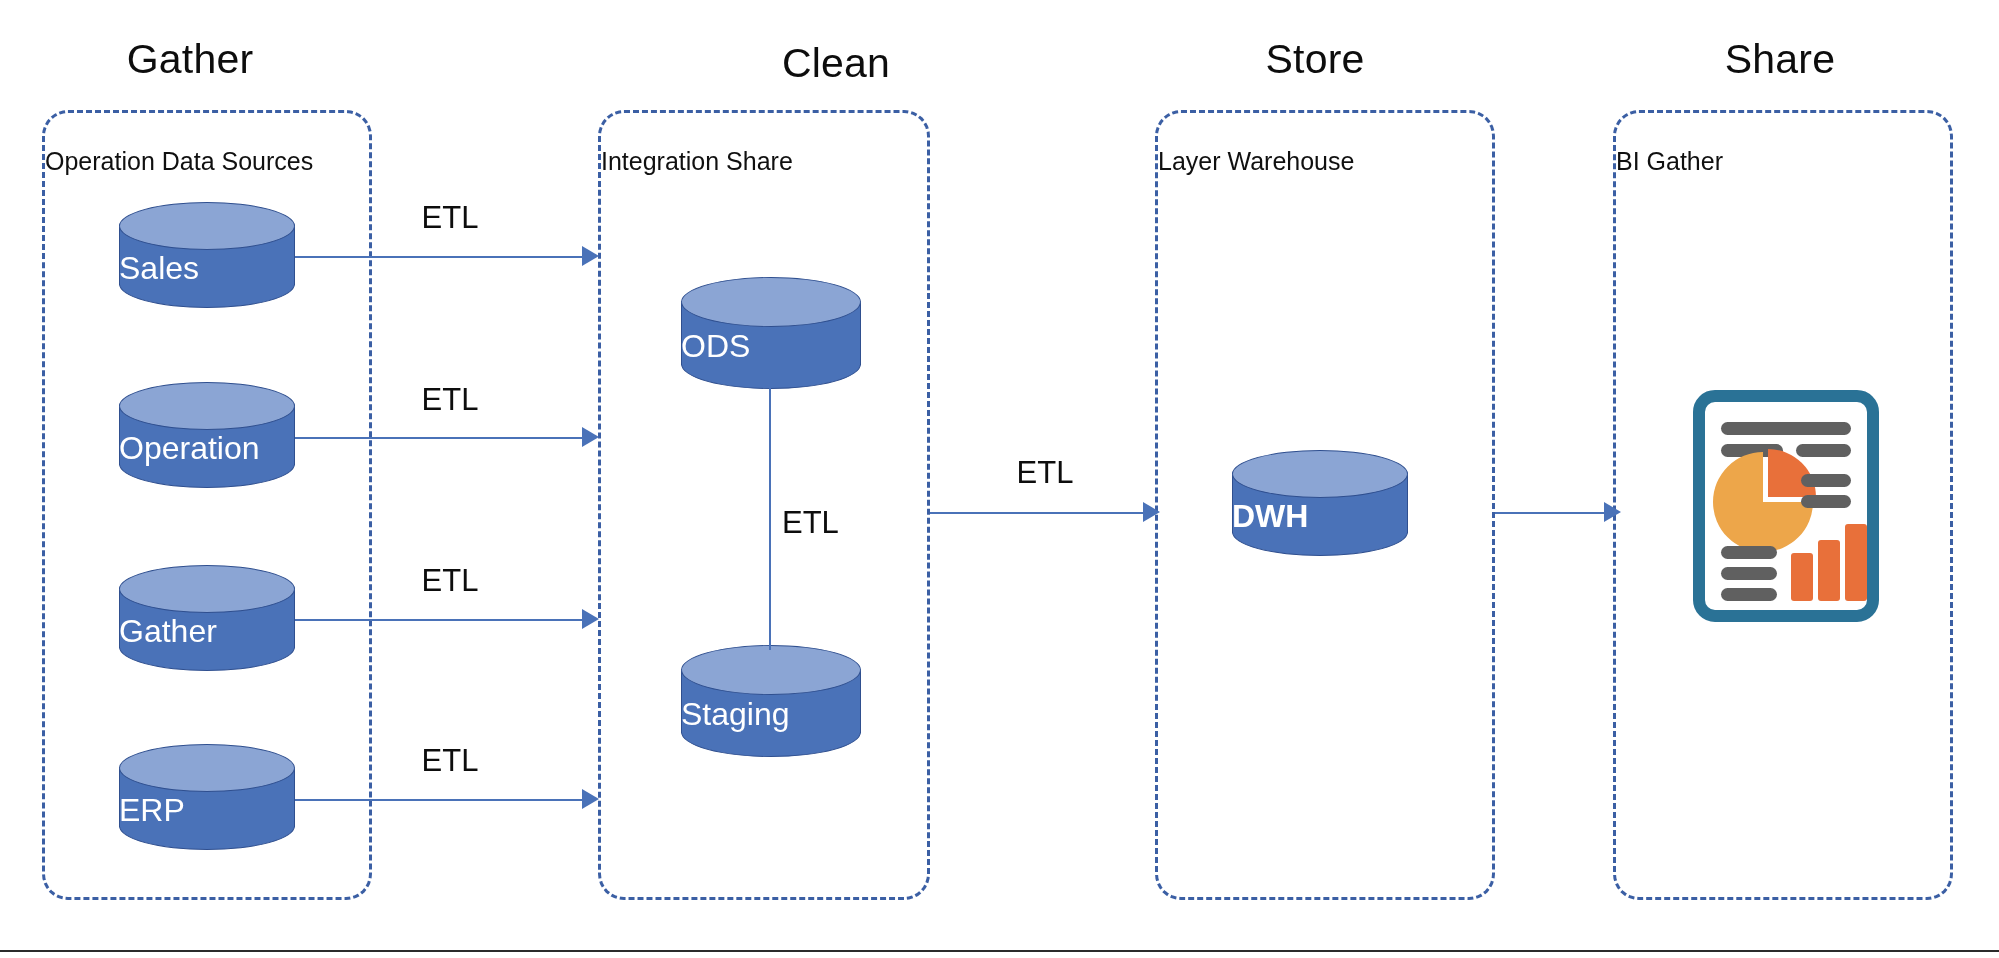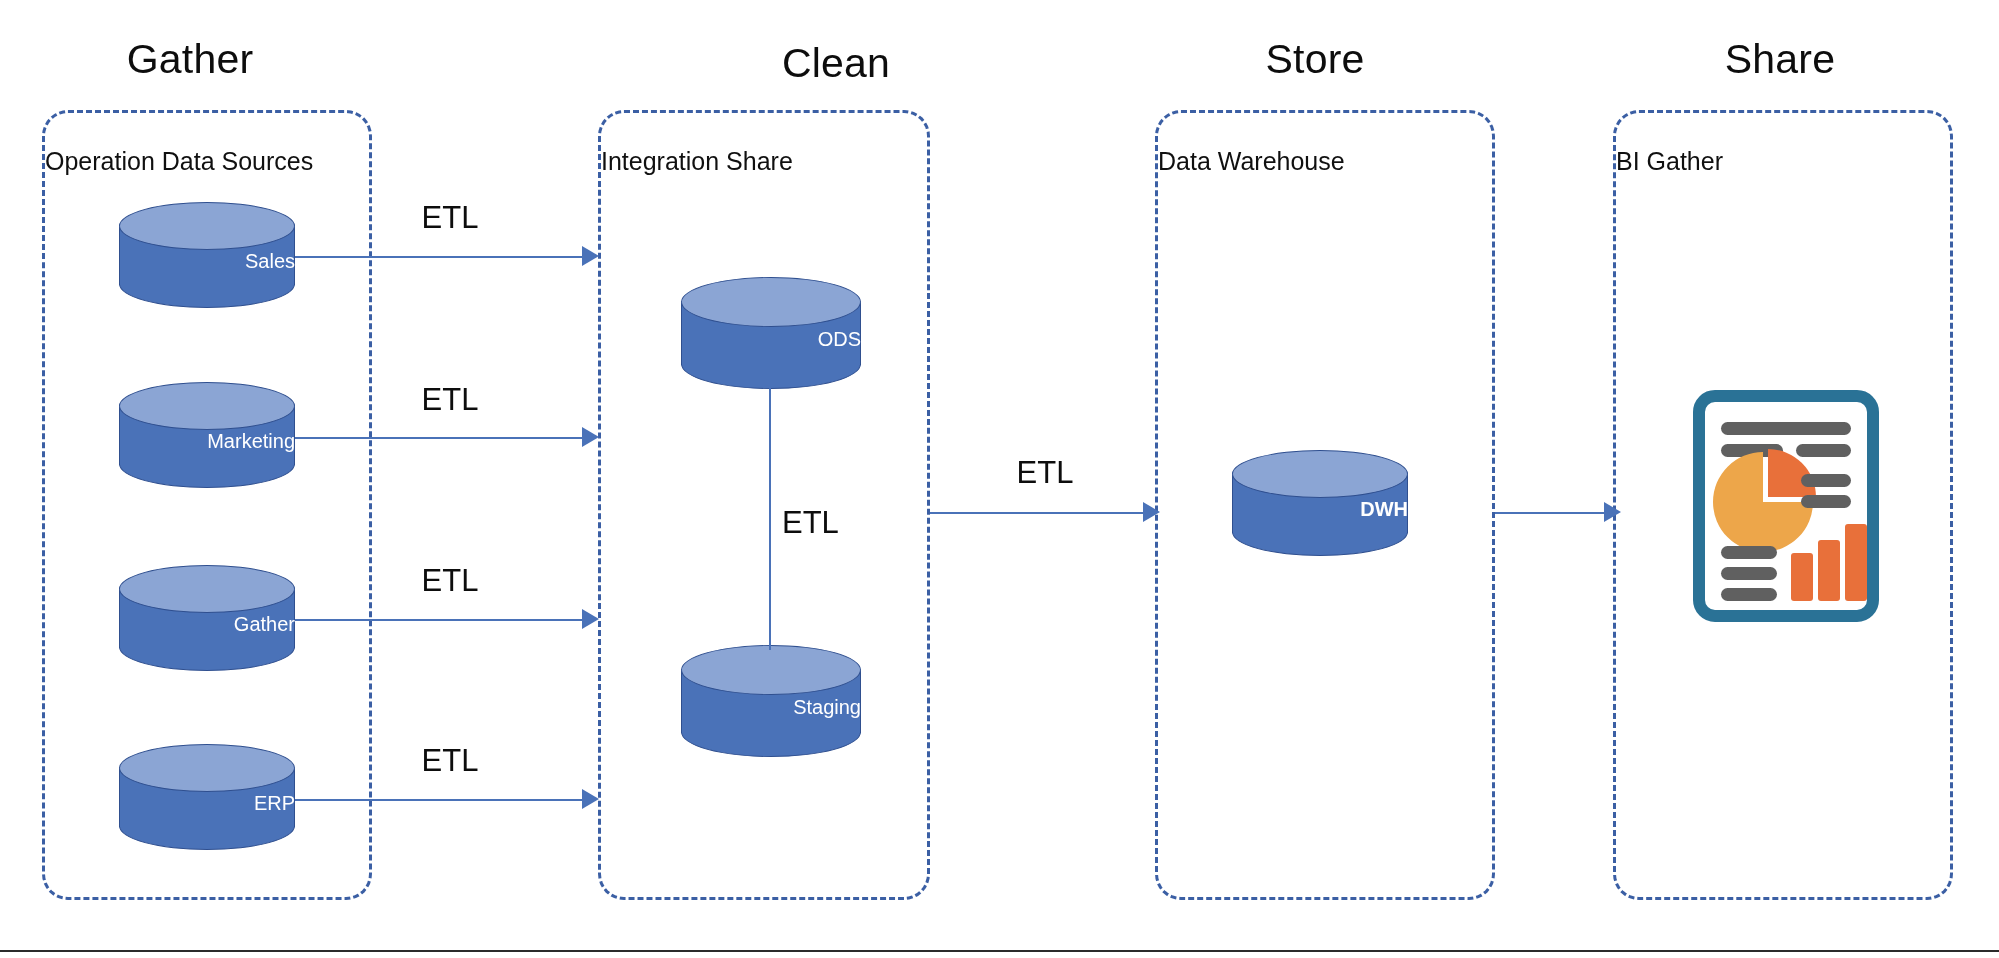--- a/index.html
+++ b/index.html
@@ -65,23 +65,23 @@
     left: 0;
     width: 100%;
     background: #4a72b8;
     border: 1.5px solid #2f4f8f;
     border-radius: 50%;
   }
   .cyl-label {
     position: absolute;
     left: 0;
     width: 100%;
-    text-align: right;
+    text-align: left;
     color: #ffffff;
-    font-size: 20px;
+    font-size: 32px;
     z-index: 4;
     white-space: nowrap;
   }
 
   
   .conn { position: absolute; }
   .conn-line-h {
     position: absolute;
     height: 0;
     border-top: 2.5px solid #4a72b8;
@@ -129,39 +129,39 @@
 
   <div class="zone" style="left:42px; top:110px; width:330px; height:790px;">
     <div class="zone-label" style="top:34px;">Operation Data Sources</div>
   </div>
 
   <div class="zone" style="left:598px; top:110px; width:332px; height:790px;">
     <div class="zone-label" style="top:34px;">Integration Share</div>
   </div>
 
   <div class="zone" style="left:1155px; top:110px; width:340px; height:790px;">
-    <div class="zone-label" style="top:34px;">Data Warehouse</div>
+    <div class="zone-label" style="top:34px;">Layer Warehouse</div>
   </div>
 
   <div class="zone" style="left:1613px; top:110px; width:340px; height:790px;">
     <div class="zone-label" style="top:34px;">BI Gather</div>
   </div>
 
   <div class="cyl" style="left:119px; top:202px; width:176px; height:110px;">
     <div class="cyl-bottom" style="top:58px; height:48px;"></div>
     <div class="cyl-body" style="top:25px; height:58px;"></div>
     <div class="cyl-top" style="top:0; height:48px;"></div>
     <div class="cyl-label" style="top:48px;">Sales</div>
   </div>
 
   <div class="cyl" style="left:119px; top:382px; width:176px; height:110px;">
     <div class="cyl-bottom" style="top:58px; height:48px;"></div>
     <div class="cyl-body" style="top:25px; height:58px;"></div>
     <div class="cyl-top" style="top:0; height:48px;"></div>
-    <div class="cyl-label" style="top:48px;">Marketing</div>
+    <div class="cyl-label" style="top:48px;">Operation</div>
   </div>
 
   <div class="cyl" style="left:119px; top:565px; width:176px; height:110px;">
     <div class="cyl-bottom" style="top:58px; height:48px;"></div>
     <div class="cyl-body" style="top:25px; height:58px;"></div>
     <div class="cyl-top" style="top:0; height:48px;"></div>
     <div class="cyl-label" style="top:48px;">Gather</div>
   </div>
 
   <div class="cyl" style="left:119px; top:744px; width:176px; height:110px;">

